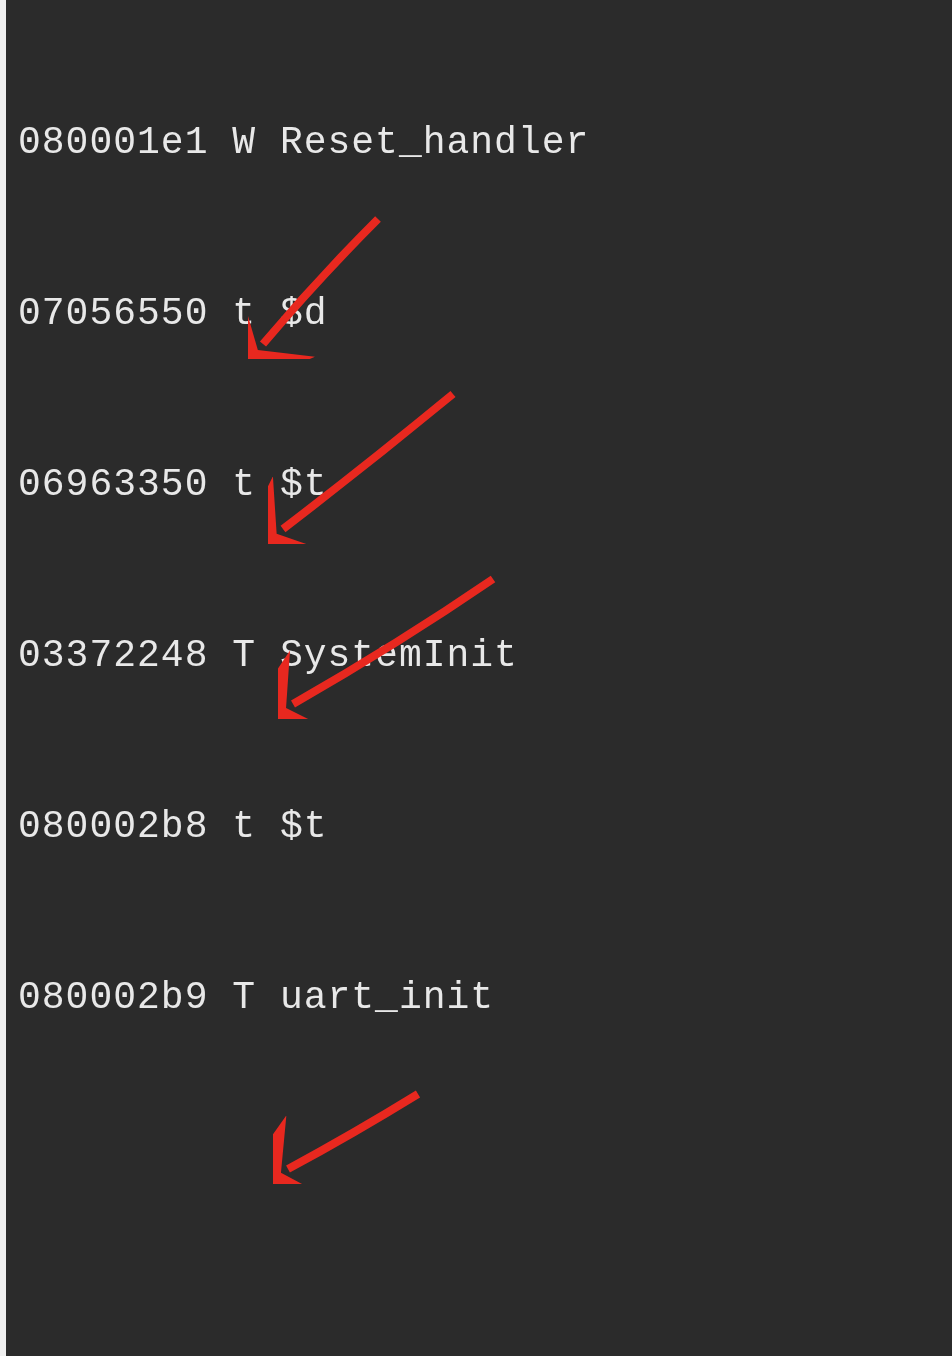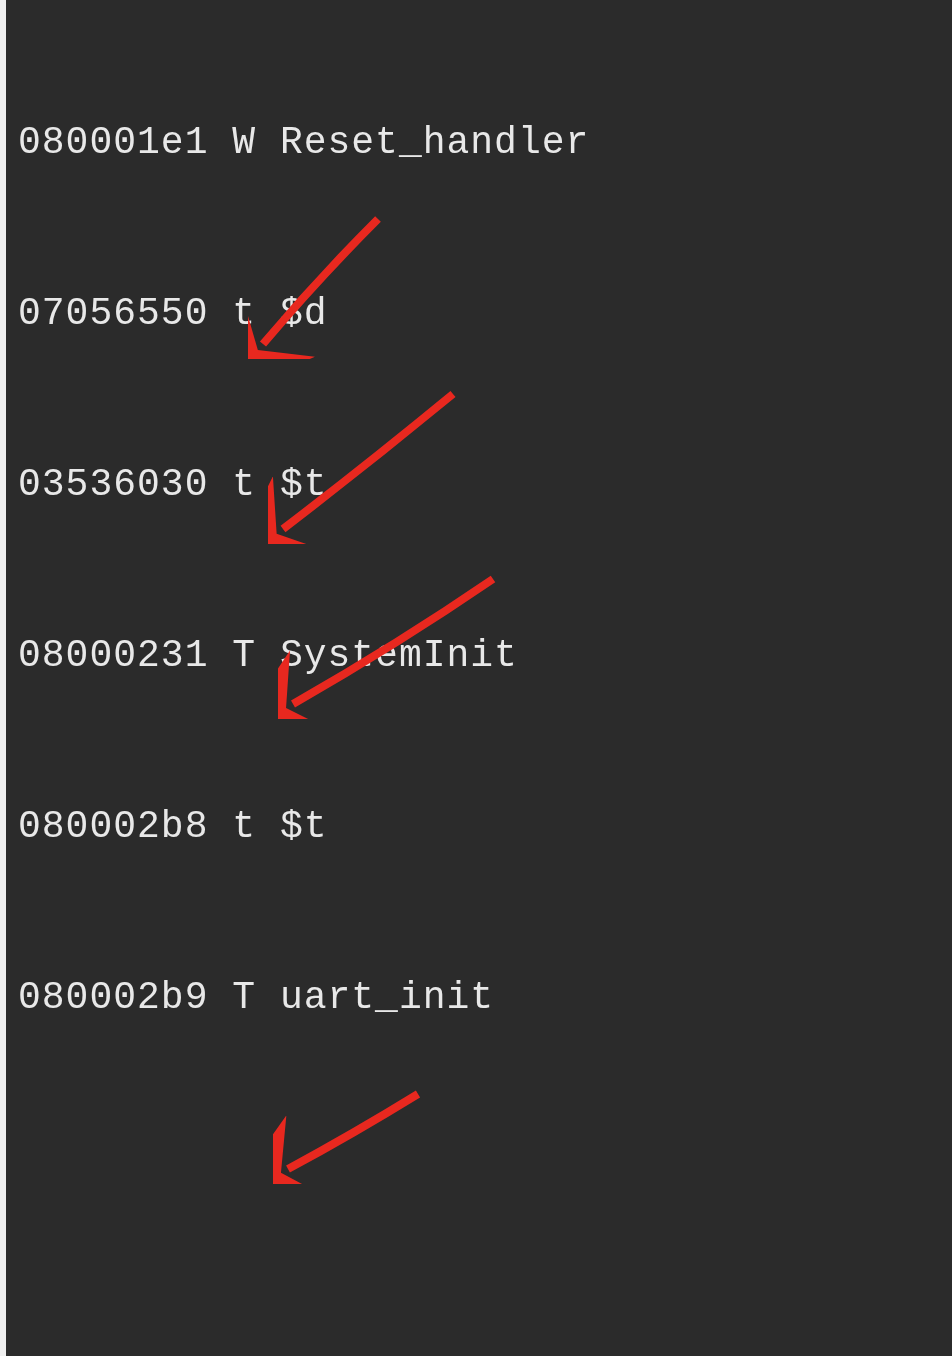--- a/index.html
+++ b/index.html
@@ -33,22 +33,22 @@
     .arrow svg {
       display: block;
     }
   </style>
 </head>
 <body>
 
 <div class="terminal-content">
   <span class="line"><span>080001e1</span> <span>W</span> <span>Reset_handler</span></span>
   <span class="line"><span>07056550</span> <span>t</span> <span>$d</span></span>
-  <span class="line"><span>03536030</span> <span>t</span> <span>$t</span></span>
-  <span class="line"><span>08000231</span> <span>T</span> <span>SystemInit</span></span>
+  <span class="line"><span>06963350</span> <span>t</span> <span>$t</span></span>
+  <span class="line"><span>03372248</span> <span>T</span> <span>SystemInit</span></span>
   <span class="line"><span>080002b8</span> <span>t</span> <span>$t</span></span>
   <span class="line"><span>080002b9</span> <span>T</span> <span>uart_init</span></span>
   
   
   
   
   
   
   
   

